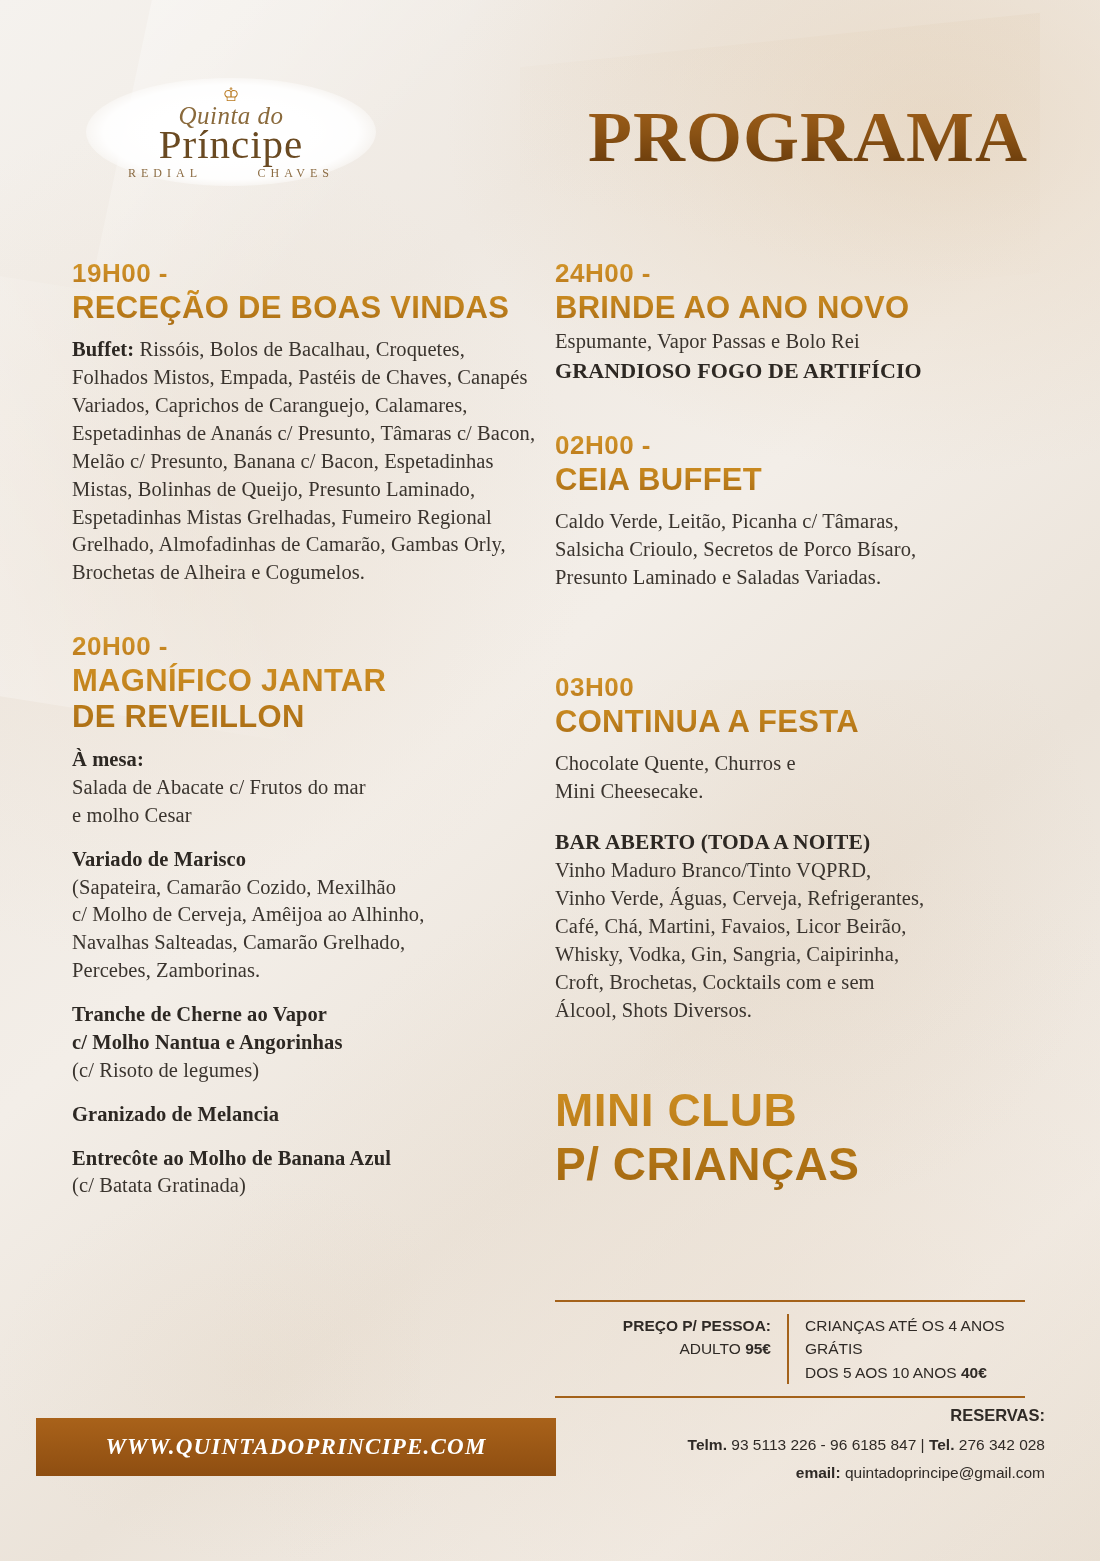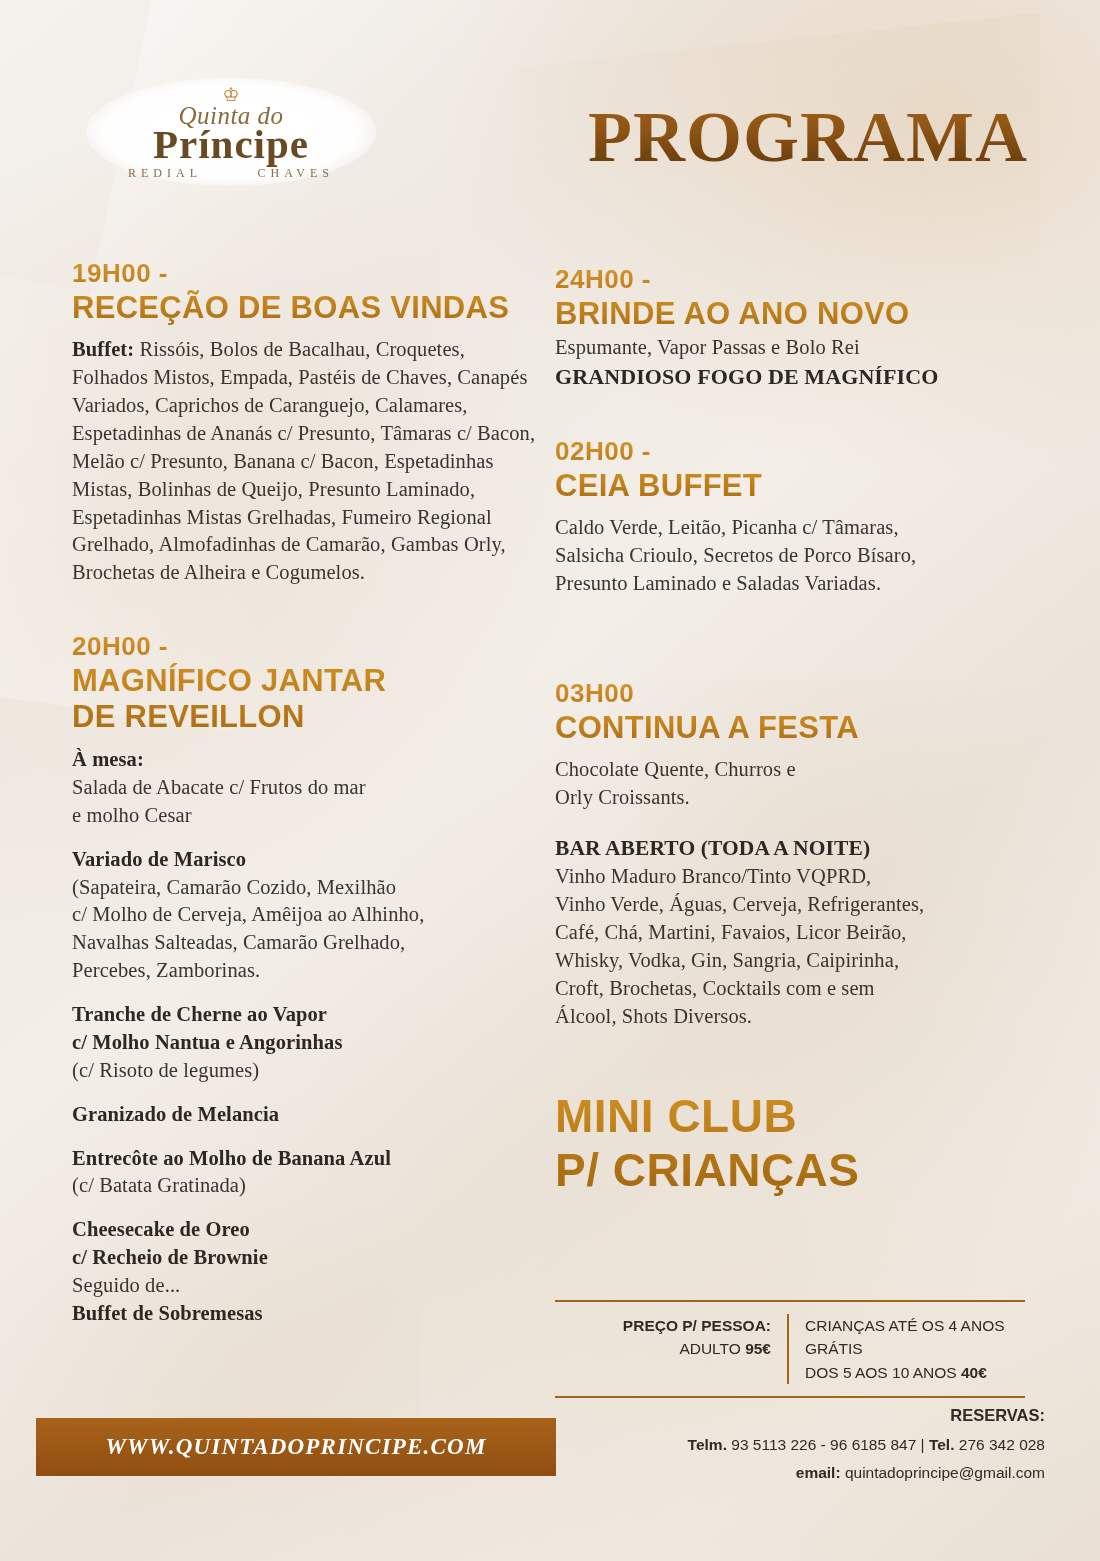--- a/index.html
+++ b/index.html
@@ -65,21 +65,21 @@
     color: #8a6a3c;
     letter-spacing: 0.5px;
     margin-top: 1px;
   }
   .logo .l2 {
     font-family: "Liberation Serif", serif;
     font-size: 41px;
     color: #6a4a22;
     letter-spacing: 1px;
     margin-top: -4px;
-    font-weight: bold;
+    font-weight: normal;
   }
   .logo .l3 {
     font-size: 12px;
     color: #8b6b42;
     letter-spacing: 5px;
     margin-top: 2px;
   }
   .logo .l3 .sep { display:inline-block; width:40px; }
 
   .programa {
@@ -95,21 +95,21 @@
     background-clip: text;
     -webkit-text-fill-color: transparent;
   }
 
   
   .col {
     position: absolute;
     top: 258px;
   }
   .col.left  { left: 72px;  width: 470px; }
-  .col.right { left: 555px; width: 490px; margin-top: 6px; }
+  .col.right { left: 555px; width: 490px; }
 
   .time {
     font-family: "Liberation Sans", sans-serif;
     font-weight: bold;
     font-size: 26px;
     letter-spacing: 0.5px;
     color: #c98a1e;
     background: linear-gradient(180deg,#d79b2c,#b8761a);
     -webkit-background-clip: text; background-clip: text;
     -webkit-text-fill-color: transparent;
@@ -264,37 +264,31 @@
 
       <div class="blk body">
         <div class="sub">Granizado de Melancia</div>
       </div>
 
       <div class="blk body">
         <div class="sub">Entrecôte ao Molho de Banana Azul</div>
         <div>(c/ Batata Gratinada)</div>
       </div>
 
-      <div class="blk body">
-        <div class="sub">Cheesecake de Oreo</div>
-        <div class="sub">c/ Recheio de Brownie</div>
-        <div>Seguido de...</div>
-        <div class="sub">Buffet de Sobremesas</div>
-      </div>
     </div>
   </div>
 
   <div class="col right">
 
     <div>
       <div class="time">24H00 -</div>
       <div class="title">BRINDE AO ANO NOVO</div>
       <div class="body" style="margin-top:-8px;">Espumante, Vapor Passas e Bolo Rei</div>
       <div class="body">
-        <span class="bld" style="font-size:22px;">GRANDIOSO FOGO DE MAGNÍFICO</span>
+        <span class="bld" style="font-size:22px;">GRANDIOSO FOGO DE ARTIFÍCIO</span>
       </div>
     </div>
 
     <div class="gap-lg"></div>
 
     <div>
       <div class="time">02H00 -</div>
       <div class="title">CEIA BUFFET</div>
       <div class="body">
         <div>Caldo Verde, Leitão, Picanha c/ Tâmaras,</div>
@@ -304,21 +298,21 @@
     </div>
 
     <div class="gap-lg"></div>
     <div style="height:36px"></div>
 
     <div>
       <div class="time">03H00</div>
       <div class="title">CONTINUA  A FESTA</div>
       <div class="body" style="margin-bottom:22px;">
         <div>Chocolate Quente, Churros e</div>
-        <div>Orly Croissants.</div>
+        <div>Mini Cheesecake.</div>
       </div>
       <div class="body">
         <div class="sub" style="font-size:21.5px;">BAR ABERTO (TODA A NOITE)</div>
         <div>Vinho Maduro Branco/Tinto VQPRD,</div>
         <div>Vinho Verde, Águas, Cerveja, Refrigerantes,</div>
         <div>Café, Chá, Martini, Favaios, Licor Beirão,</div>
         <div>Whisky, Vodka, Gin, Sangria, Caipirinha,</div>
         <div>Croft, Brochetas, Cocktails com e sem</div>
         <div>Álcool, Shots Diversos.</div>
       </div>

